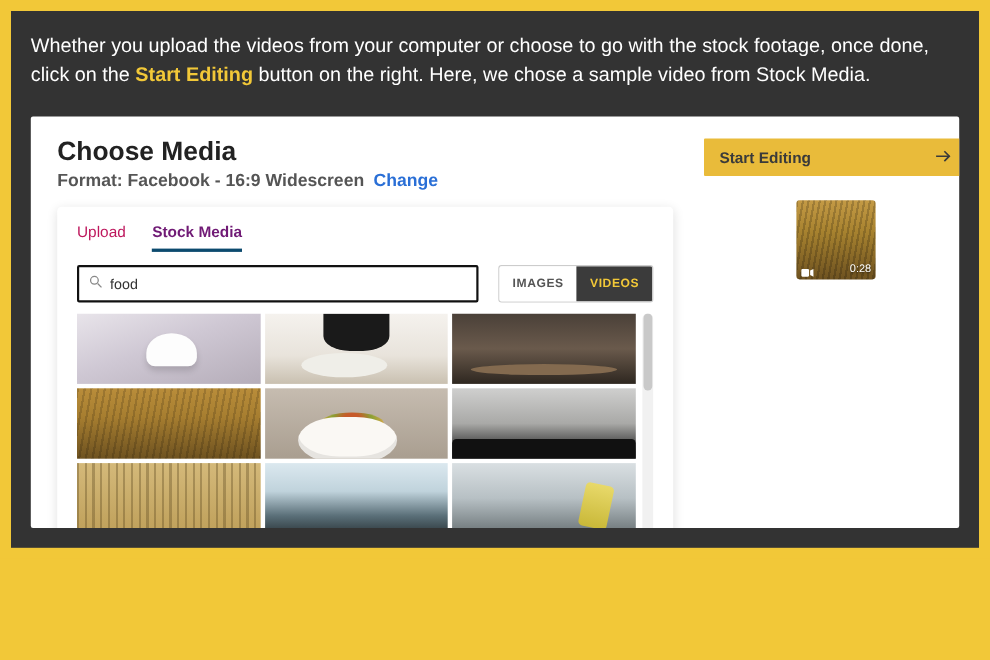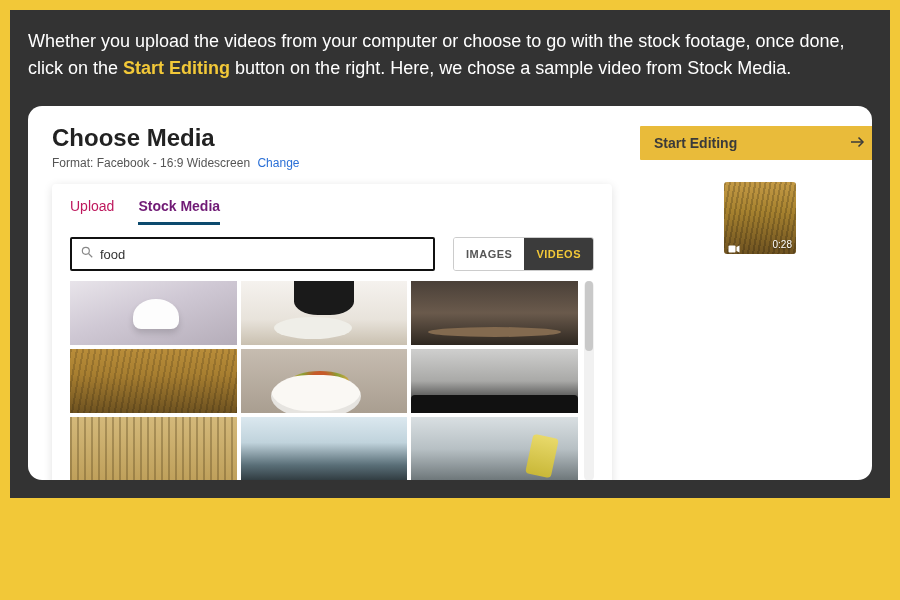--- a/index.html
+++ b/index.html
@@ -17,30 +17,30 @@
     padding: 18px 18px 18px 18px;
     display: flex; flex-direction: column;
   }
   .intro {
     color: #fff; font-size: 18px; line-height: 1.5;
     margin-bottom: 24px; max-width: 840px;
     font-weight: 400;
   }
   .intro .highlight { color: #f2c838; font-weight: 600; }
   .app-panel {
-    background: #fff; flex: 1; border-radius: 14px;
+    background: #fff; flex: 1; border-radius: 2px;
     padding: 18px 24px 10px 24px;
     position: relative;
     display: flex; flex-direction: row;
     overflow: hidden;
   }
   .left-col { flex: 0 0 560px; display: flex; flex-direction: column; }
   .right-col { flex: 1; padding-left: 28px; display: flex; flex-direction: column; align-items: center; }
   .page-title { font-size: 24px; font-weight: 700; color: #222; margin-bottom: 4px; }
-  .format-line { font-size: 12px; color: #555; margin-bottom: 14px; }
+  .format-line { font-size: 16px; color: #555; margin-bottom: 14px; font-weight: bold; }
   .format-line .change { color: #2a6fd6; cursor: pointer; margin-left: 4px; }
   .media-card {
     background: #fff; border-radius: 4px;
     box-shadow: 0 2px 10px rgba(0,0,0,0.12);
     padding: 14px 18px 6px 18px;
     display: flex; flex-direction: column;
     height: 330px;
   }
   .tabs { display: flex; gap: 24px; margin-bottom: 12px; }
   .tab { font-size: 14px; color: #be185d; padding-bottom: 8px; cursor: pointer; }

